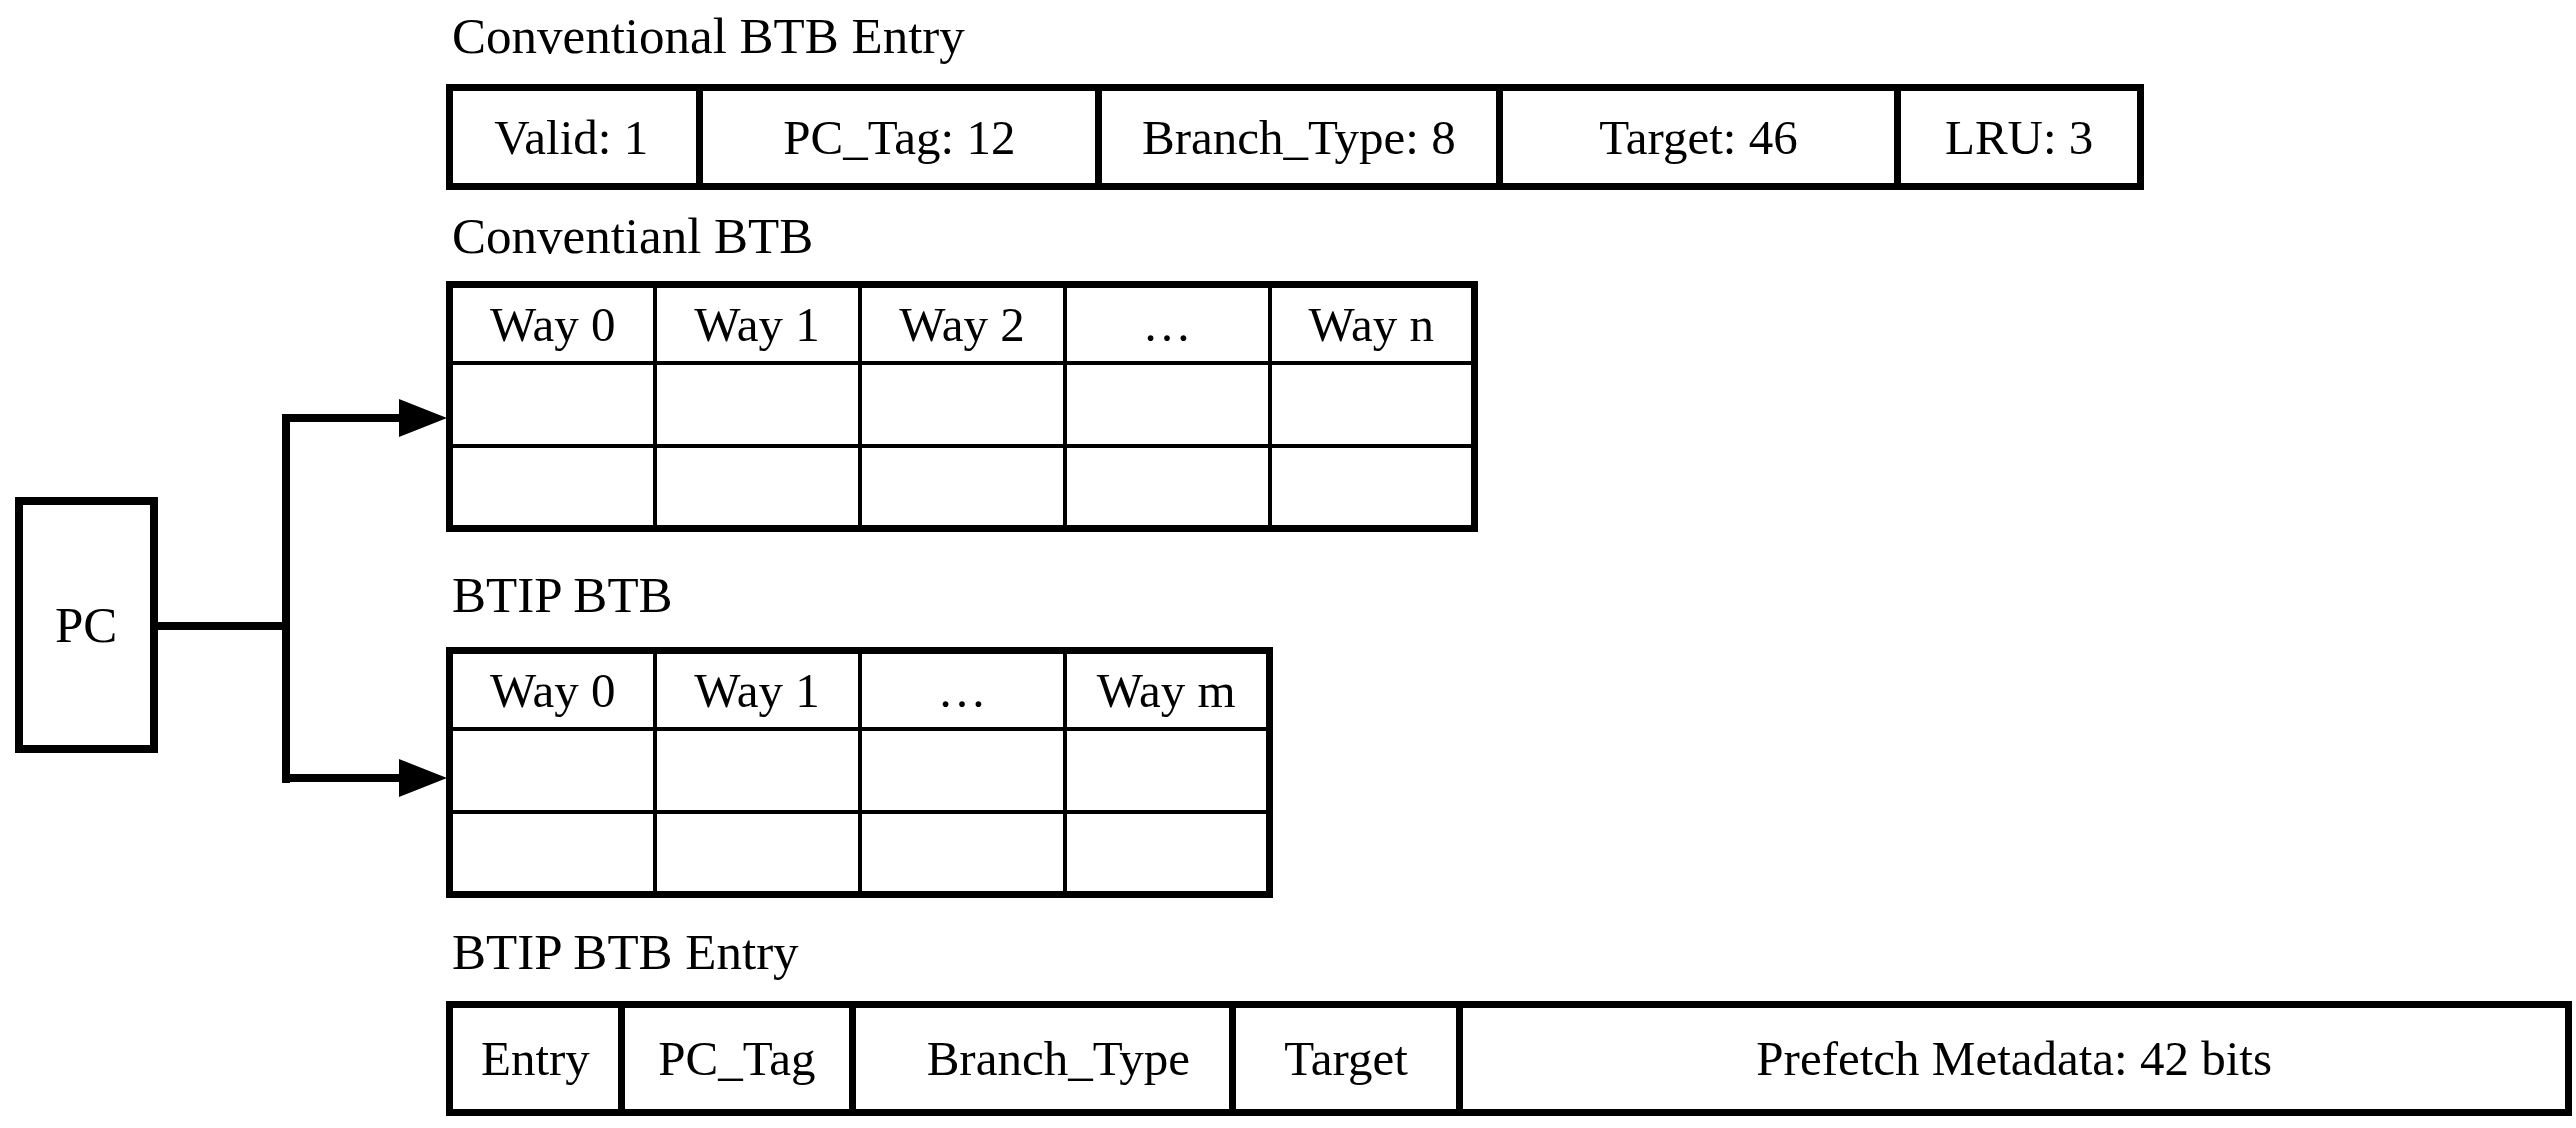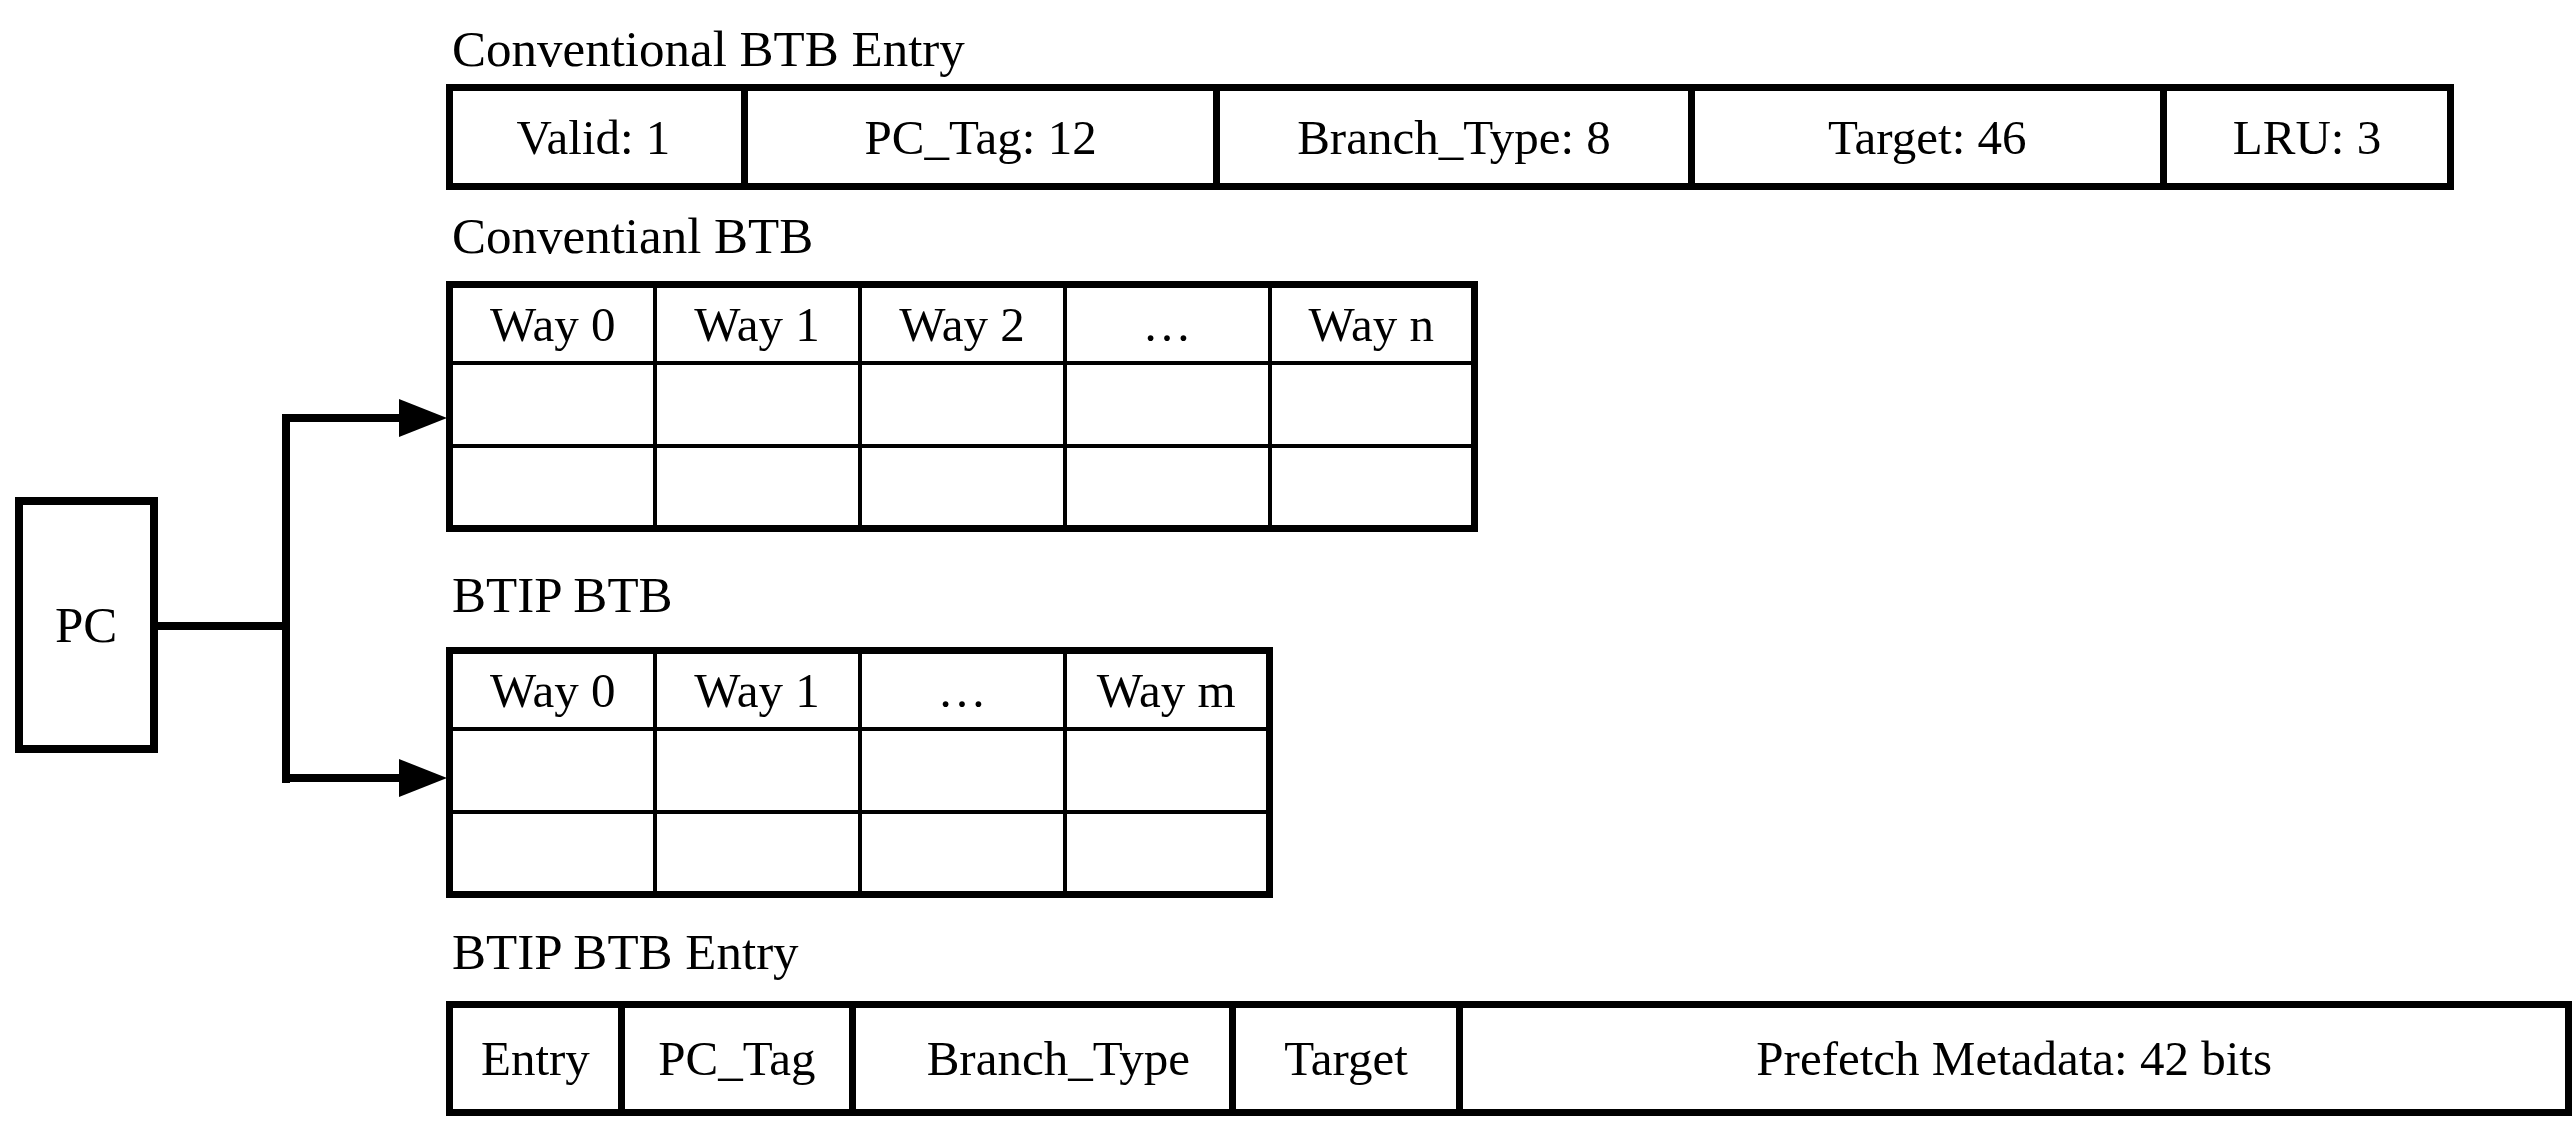--- a/index.html
+++ b/index.html
@@ -81,23 +81,23 @@
     border-left: 48px solid #000;
   }
   .arrowhead-top { left: 399px; top: 399px; }
   .arrowhead-bot { left: 399px; top: 759px; }
 </style>
 </head>
 <body>
 
 <div class="canvas">
 
-  <div class="fig-label" style="left:452px; top:21px;">Conventional BTB Entry</div>
+  <div class="fig-label" style="left:452px; top:8px;">Conventional BTB Entry</div>
 
-  <div class="entry-row" style="left:446px; top:84px; width:2008px; height:106px;">
+  <div class="entry-row" style="left:446px; top:84px; width:1698px; height:106px;">
     <div class="entry-cell" style="flex:297 0 0;">Valid: 1</div>
     <div class="entry-cell" style="flex:492 0 0;margin-left:7px;">PC_Tag: 12</div>
     <div class="entry-cell" style="flex:494 0 0;">Branch_Type: 8</div>
     <div class="entry-cell" style="flex:492 0 0;">Target: 46</div>
     <div class="entry-cell" style="flex:296 0 0;">LRU: 3</div>
   </div>
 
   <div class="fig-label" style="left:452px; top:208px;">Conventianl BTB</div>
 
   <table class="way-table" style="left:446px; top:281px;">

